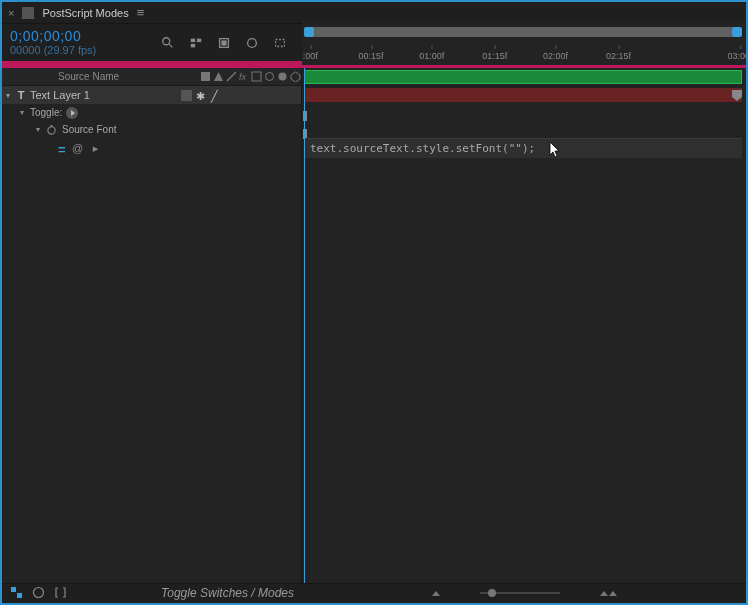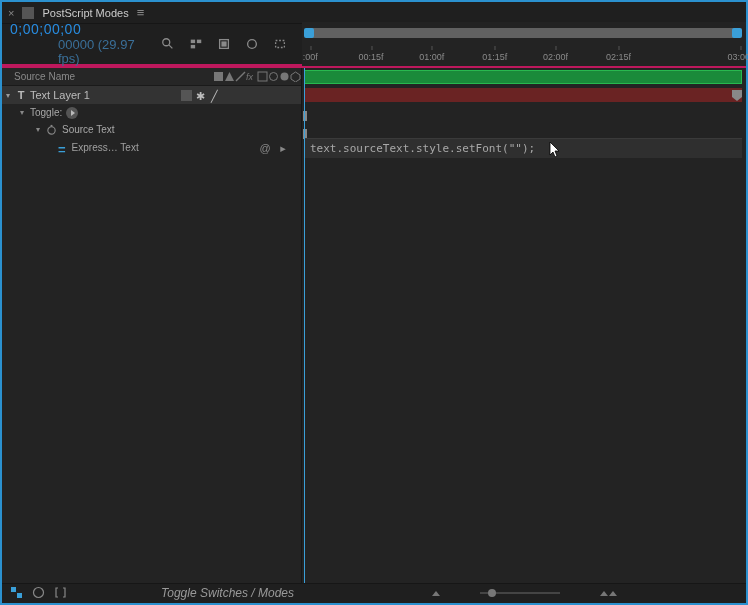--- a/index.html
+++ b/index.html
@@ -4,42 +4,42 @@
 <style>
 * { margin: 0; padding: 0; box-sizing: border-box; font-family: 'Segoe UI', Tahoma, sans-serif; }
 body { background: #000; width: 748px; height: 605px; overflow: hidden; }
 .app { border: 2px solid #2b91cf; width: 748px; height: 605px; background: #1f1f1f; display: flex; flex-direction: column; }
 .titlebar { height: 24px; background: #1f1f1f; display: flex; align-items: center; padding: 0 6px; gap: 8px; font-size: 11px; color: #aaa; border-bottom: 1px solid #161616; }
 .titlebar .close-x { color: #888; font-size: 11px; }
 .titlebar .tab-icon { width: 12px; height: 12px; background: #555; display: inline-block; }
 .titlebar .title { color: #ccc; }
 .titlebar .menu-icon { color: #888; font-size: 13px; }
 
-.toolbar-row { height: 44px; display: flex; align-items: center; border-bottom: 4px solid #be185d; }
+.toolbar-row { height: 44px; display: flex; align-items: center; border-bottom: 7px solid #be185d; }
 .left-toolbar { width: 300px; display: flex; align-items: center; padding: 0 8px; gap: 12px; }
 .timecode-box { display: flex; flex-direction: column; line-height: 1.1; }
 .timecode { color: #288ce0; font-size: 14px; font-weight: 500; letter-spacing: 0.5px; }
-.framerate { color: #3a6f98; font-size: 13px; margin-left: 48px; }
+.framerate { color: #3a6f98; font-size: 11px; }
 .toolbar-icons { display: flex; gap: 12px; margin-left: auto; margin-right: 6px; }
 .tb-icon { width: 16px; height: 16px; color: #8a8a8a; cursor: pointer; display: flex; align-items: center; justify-content: center; }
 .tb-icon svg { width: 14px; height: 14px; fill: #8a8a8a; }
 
 .timeline-area { flex: 1; position: relative; background: #232323; }
 .ruler { height: 44px; display: flex; align-items: flex-end; position: relative; padding-bottom: 4px; }
 .ruler-bar { position: absolute; top: 6px; left: 4px; right: 6px; height: 10px; background: #616161; border-radius: 2px; }
 .ruler-bar::before, .ruler-bar::after { content: ''; position: absolute; top: 0; width: 10px; height: 10px; background: #3a9fd8; border-radius: 2px; }
 .ruler-bar::before { left: -2px; }
 .ruler-bar::after { right: -2px; }
 .ruler-ticks { position: absolute; bottom: 4px; left: 4px; right: 6px; height: 18px; display: flex; }
 .tick { position: absolute; color: #8a8a8a; font-size: 9px; bottom: 0; transform: translateX(-50%); }
 .tick::before { content: ''; position: absolute; top: -6px; left: 50%; width: 1px; height: 4px; background: #555; }
 
-.columns-header { height: 18px; background: #262626; display: flex; align-items: center; font-size: 10px; color: #8a8a8a; border-bottom: 1px solid #1a1a1a; }
+.columns-header { height: 18px; background: #262626; display: flex; align-items: center; font-size: 10px; color: #8a8a8a; border-bottom: 1px solid #1a1a1a; padding-left: 44px; }
 .col-left { width: 178px; padding-left: 12px; }
-.col-switches { width: 122px; display: flex; justify-content: flex-end; padding-left: 2px; }
+.col-switches { width: 122px; display: flex; justify-content: space-between; padding-left: 2px; }
 .sw-icon { width: 11px; height: 11px; }
 .sw-icon svg { width: 11px; height: 11px; fill: #777; }
 
 .content { display: flex; height: calc(100% - 44px); }
 .left-panel { width: 300px; background: #232323; border-right: 1px solid #161616; display: flex; flex-direction: column; }
 .right-panel { flex: 1; background: #232323; position: relative; overflow: hidden; }
 
 .layer-row { height: 18px; display: flex; align-items: center; font-size: 11px; color: #bcbcbc; }
 .layer-main { background: #333333; }
 .layer-row .twirl { width: 12px; text-align: center; color: #999; font-size: 8px; }
@@ -209,26 +209,25 @@
         <span class="animate">Toggle:</span>
         <span class="play-btn"></span>
       </div>
 
       <div class="prop-row sub-prop">
         <span class="twirl">▾</span>
         <span class="stopwatch"><svg viewBox="0 0 12 12">
               <circle cx="6" cy="7" r="4" fill="none" stroke="#888" stroke-width="1.2"></circle>
               <rect x="5" y="1" width="2" height="2" fill="#888"></rect>
             </svg></span>
-        <span class="label">Source Text</span>
+        <span class="label">Source Font</span>
       </div>
 
       <div class="expr-row">
         <span class="eq">=</span>
-        <span class="expr-label">Express… Text</span>
         <div class="expr-icons">
           <span>@</span>
           <span>▸</span>
         </div>
       </div>
 
     </div>
 
     <div class="right-panel">
       <div class="playhead" style="top:-44px;bottom:-520px;">

